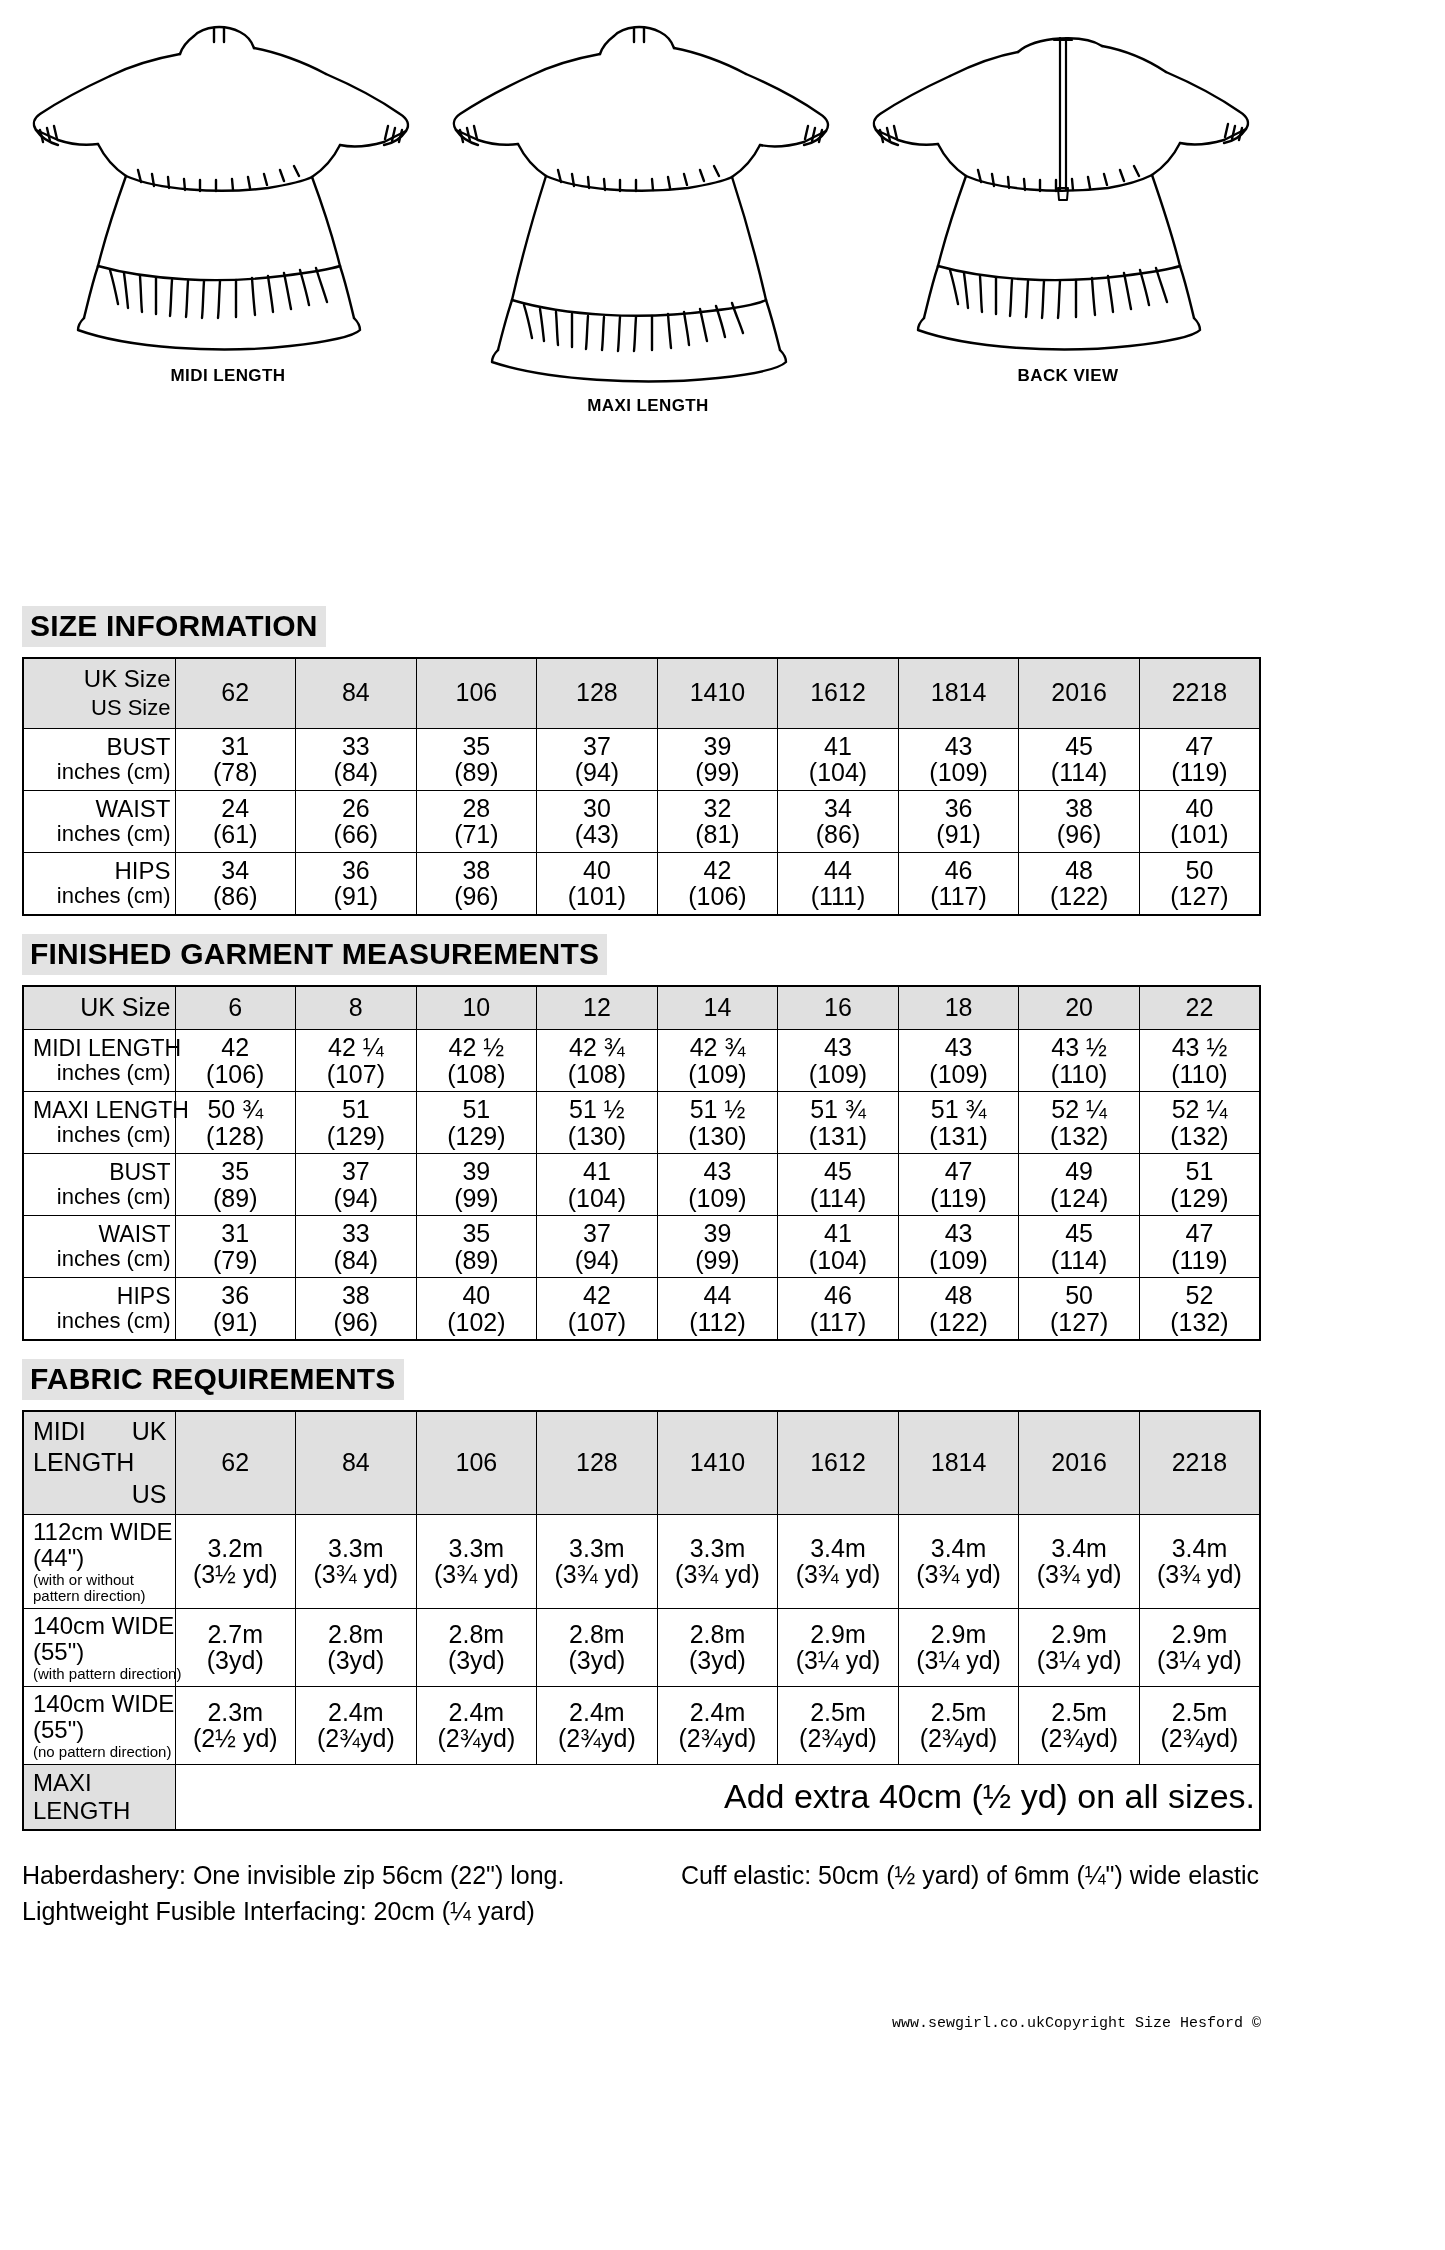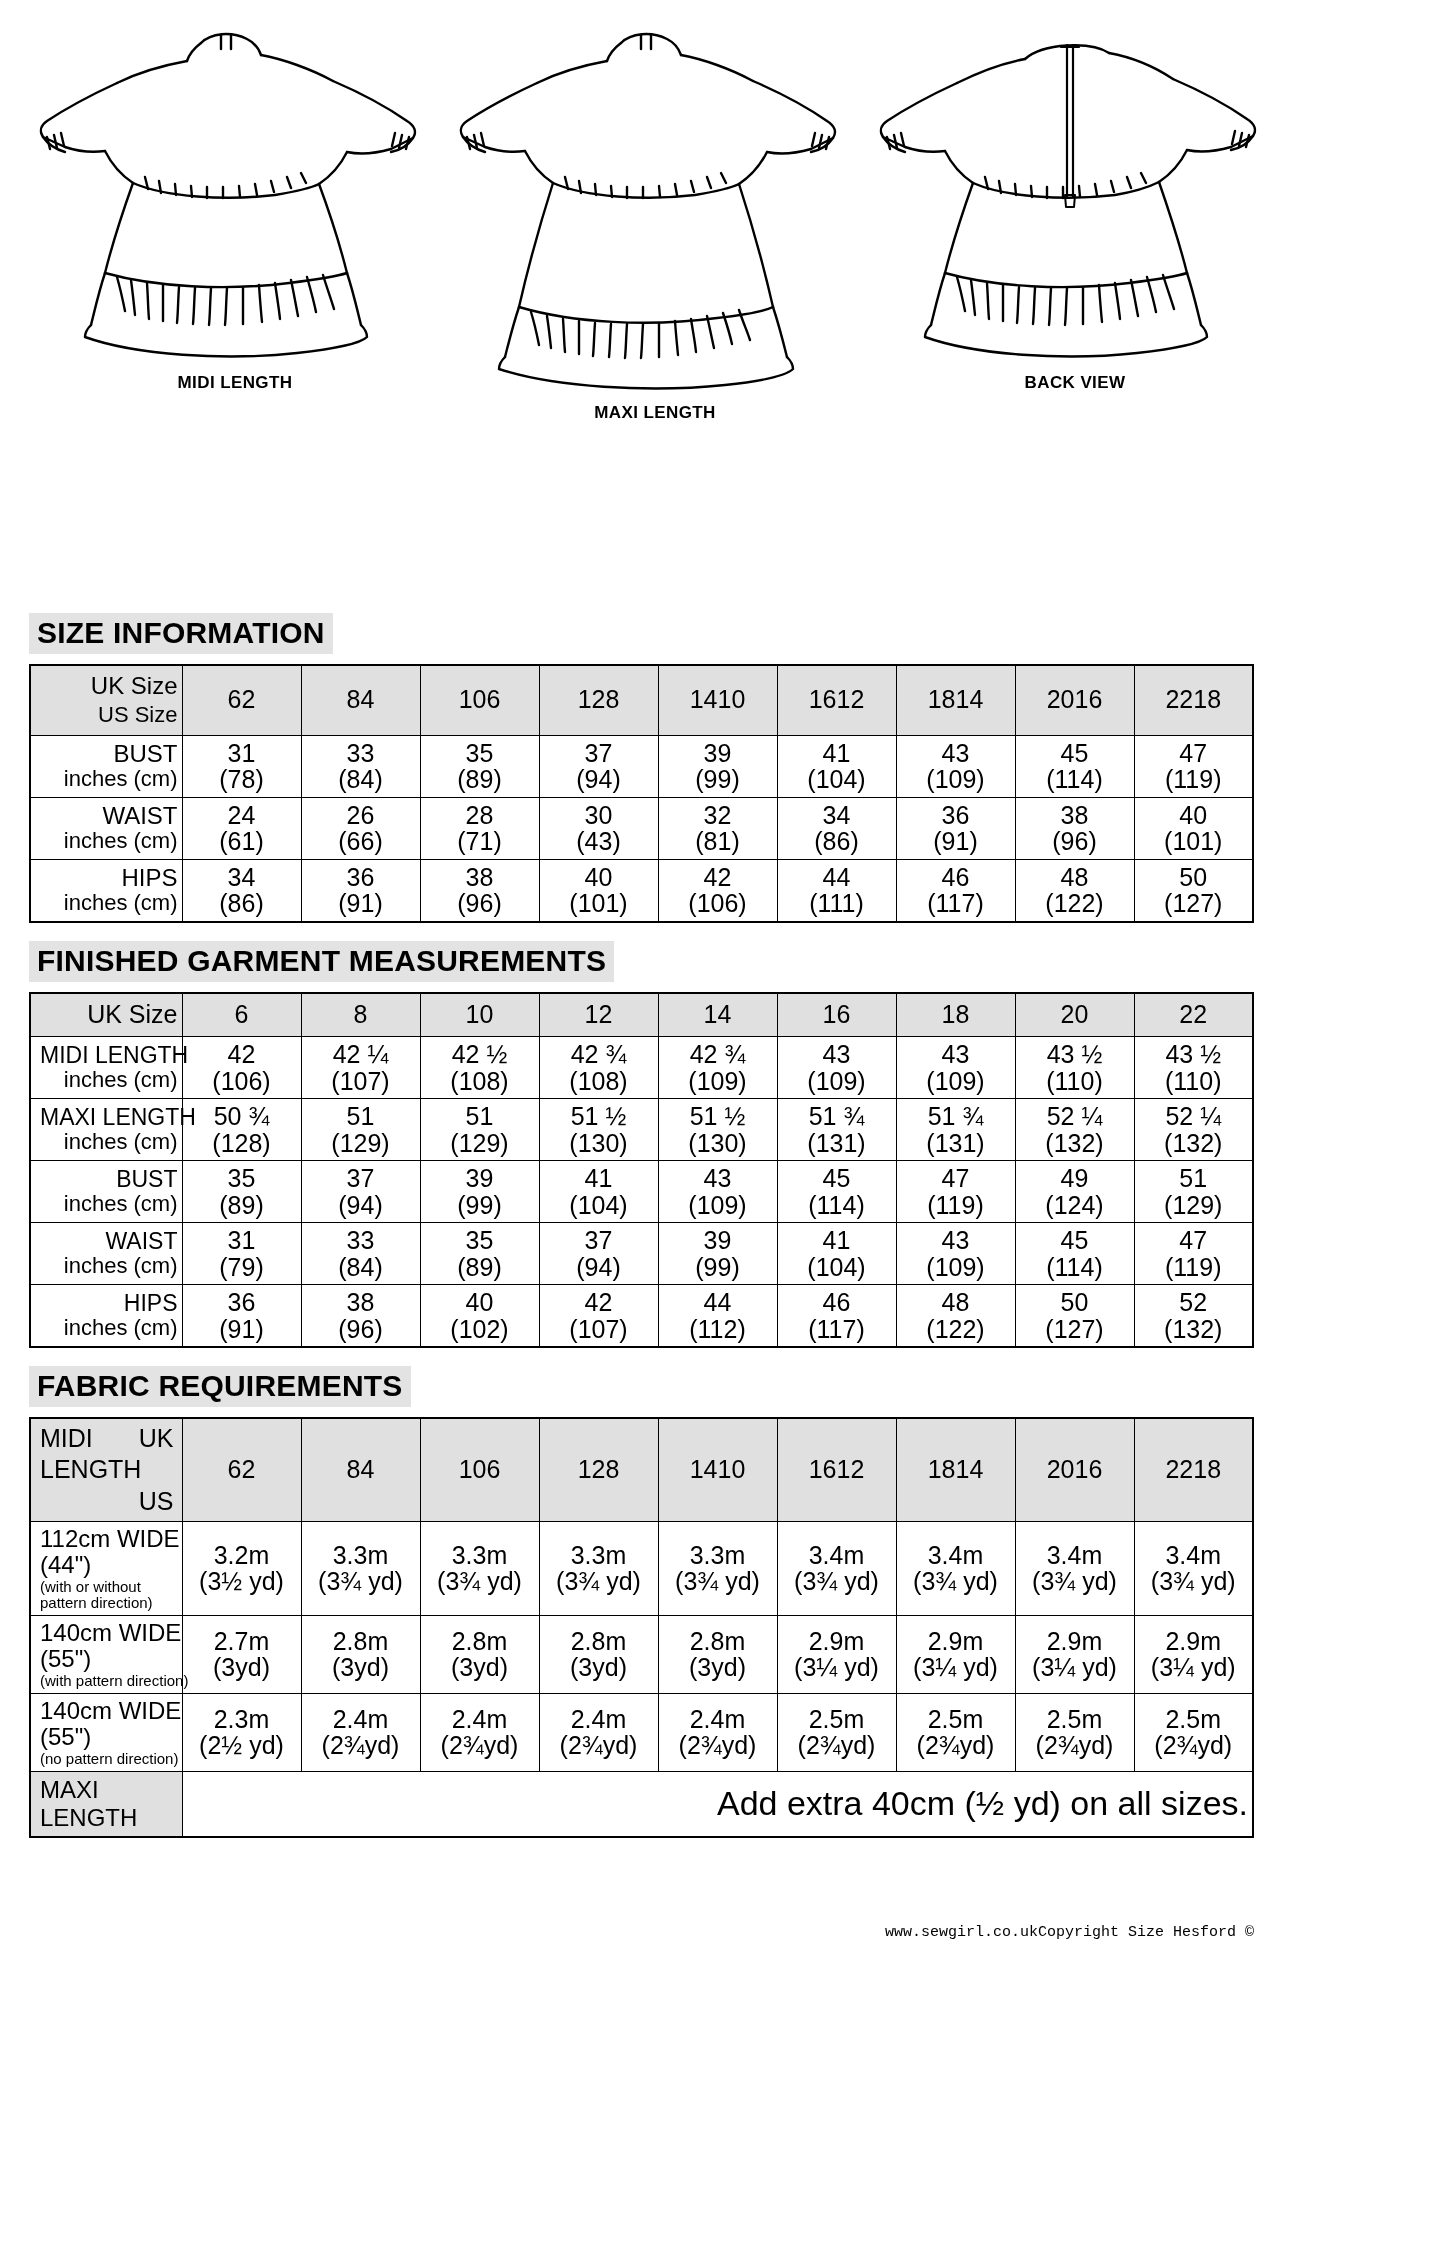--- a/index.html
+++ b/index.html
@@ -7,21 +7,21 @@
     margin: 0; padding: 0;
     background: #ffffff;
   }
   body {
     width: 1445px;
     min-height: 2250px;
     font-family: "Liberation Sans", sans-serif;
     color: #000;
     -webkit-font-smoothing: antialiased;
   }
-  .page { width: 1283px; position: relative; padding: 15px; }
+  .page { width: 1283px; position: relative; padding: 8px; }
 
   
   .illustrations {
     display: flex;
     align-items: flex-start;
     justify-content: space-between;
     padding: 10px 10px 0 10px;
     height: 580px;
   }
   .fig { position: relative; width: 470px; text-align: center; }
@@ -875,19 +875,28 @@
         </tr>
 
         <tr>
           <td class="maxi-label">MAXI LENGTH</td>
           <td class="maxi-note" colspan="9">Add extra 40cm (½ yd) on all sizes.</td>
         </tr>
       </tbody>
     </table>
   </div>
 
+  <div class="notes">
+    <div class="notes-col left">
+      <div class="nowrap">Haberdashery: One invisible zip 56cm (22") long.</div>
+      <div class="nowrap">Lightweight Fusible Interfacing: 20cm (¼  yard)</div>
+    </div>
+    <div class="notes-col right">
+      <div class="nowrap">Cuff elastic: 50cm (½ yard) of 6mm (¼") wide elastic</div>
+    </div>
+  </div>
 
   <div class="footer">
     <div>www.sewgirl.co.uk</div>
     <div>Copyright Size Hesford ©</div>
   </div>
 
 </div>
 
 </body></html>

